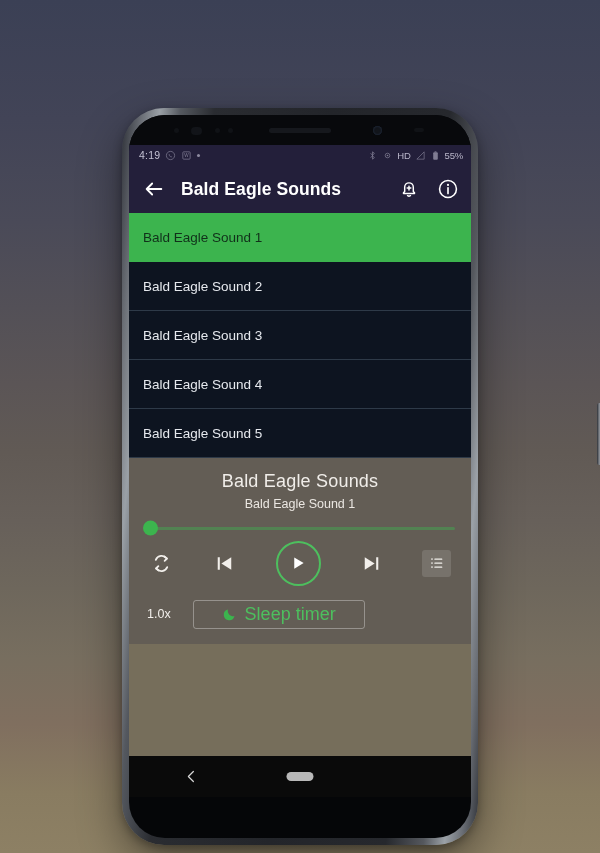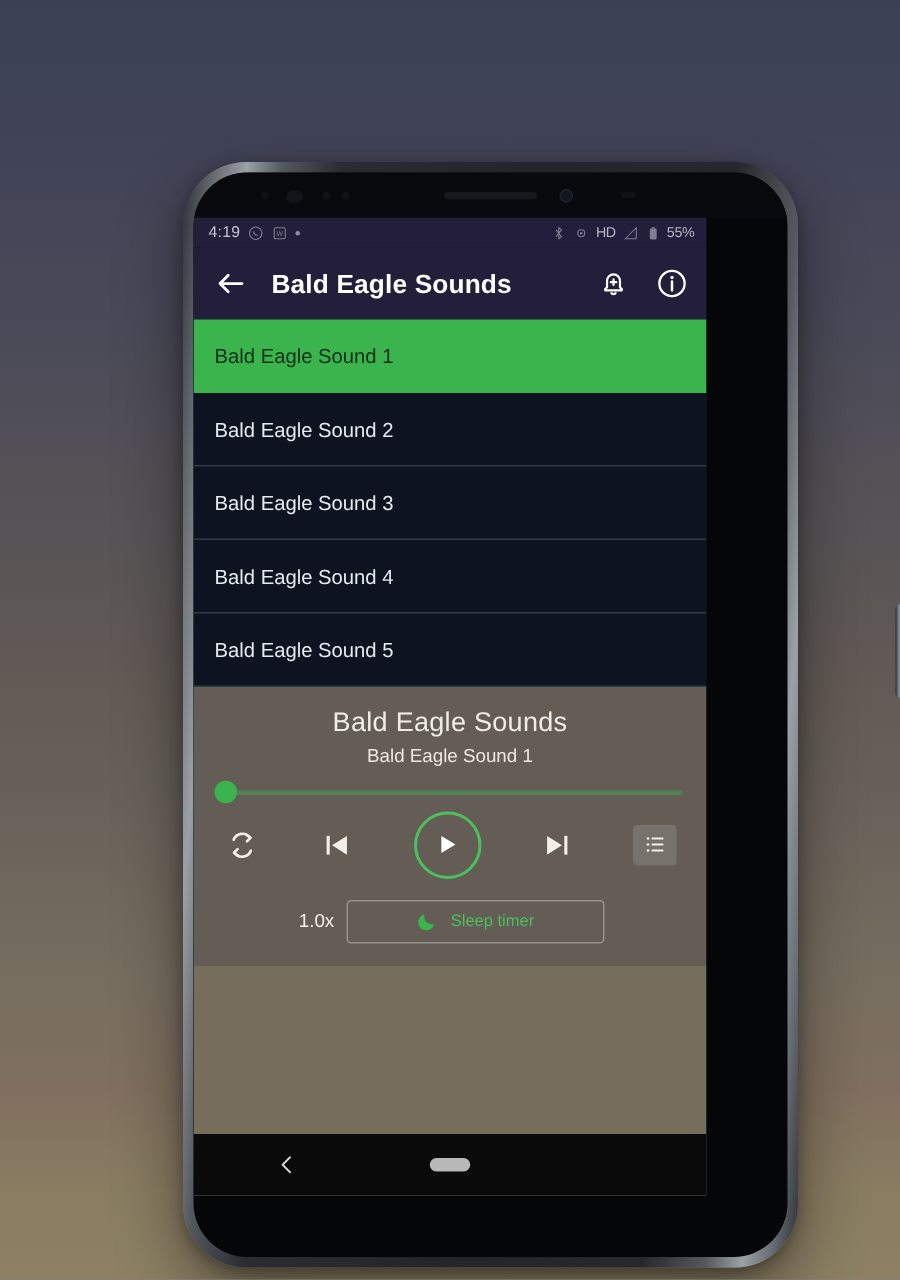--- a/index.html
+++ b/index.html
@@ -19,21 +19,21 @@
       #806f5f 85%,
       #897c61 93%,
       #8d8064 100%);
     position:relative;
   }
 
   
   .device {
     position:absolute;
     left:122px; top:108px;
-    width:410px; height:737px;
+    width:356px; height:737px;
     border-radius:42px;
     background:linear-gradient(95deg,#2c2f36 0%,#6d7178 5%,#9aa0a6 9%,#54585f 14%,#2a2c31 22%,#23252a 50%,#26282d 78%,#55585e 87%,#9ba1a7 92%,#6a6e75 96%,#2d3036 100%);
     box-shadow:0 18px 44px rgba(0,0,0,.42), 0 3px 10px rgba(0,0,0,.3);
   }
   .device-inner {
     position:absolute;
     left:7px; top:7px; right:7px; bottom:7px;
     border-radius:36px;
     background:#050608;
     overflow:hidden;
@@ -153,31 +153,31 @@
     cursor:pointer;
   }
   .queue-btn {
     width:29px; height:27px; border-radius:3px;
     background:rgba(255,255,255,.13);
     display:flex; align-items:center; justify-content:center;
     cursor:pointer;
   }
   .bottom-row {
     display:flex; align-items:center;
-    padding:14px 16px 15px 18px; gap:8px;justify-content:center;
+    padding:14px 16px 15px 18px; gap:22px;
   }
   .speed { color:#f2efeb; font-size:12.5px; cursor:pointer; }
   .sleep-btn {
     flex:1; max-width:172px;
     border:1px solid rgba(255,255,255,.33);
     border-radius:3px; height:29px;
     display:flex; align-items:center; justify-content:center; gap:8px;
     cursor:pointer;
   }
-  .sleep-label { color:#4dbf5e; font-size:11px; }
+  .sleep-label { color:#4dbf5e; font-size:18px; }
   .filler { background:rgba(160,146,114,.72); height:100%; }
 
   
   .navbar {
     position:absolute; left:0; bottom:0; width:342px; height:41px;
     background:#0a0a0a;
     display:flex; align-items:center;
   }
   .nav-back { position:absolute; left:55px; cursor:pointer; }
   .nav-home {

